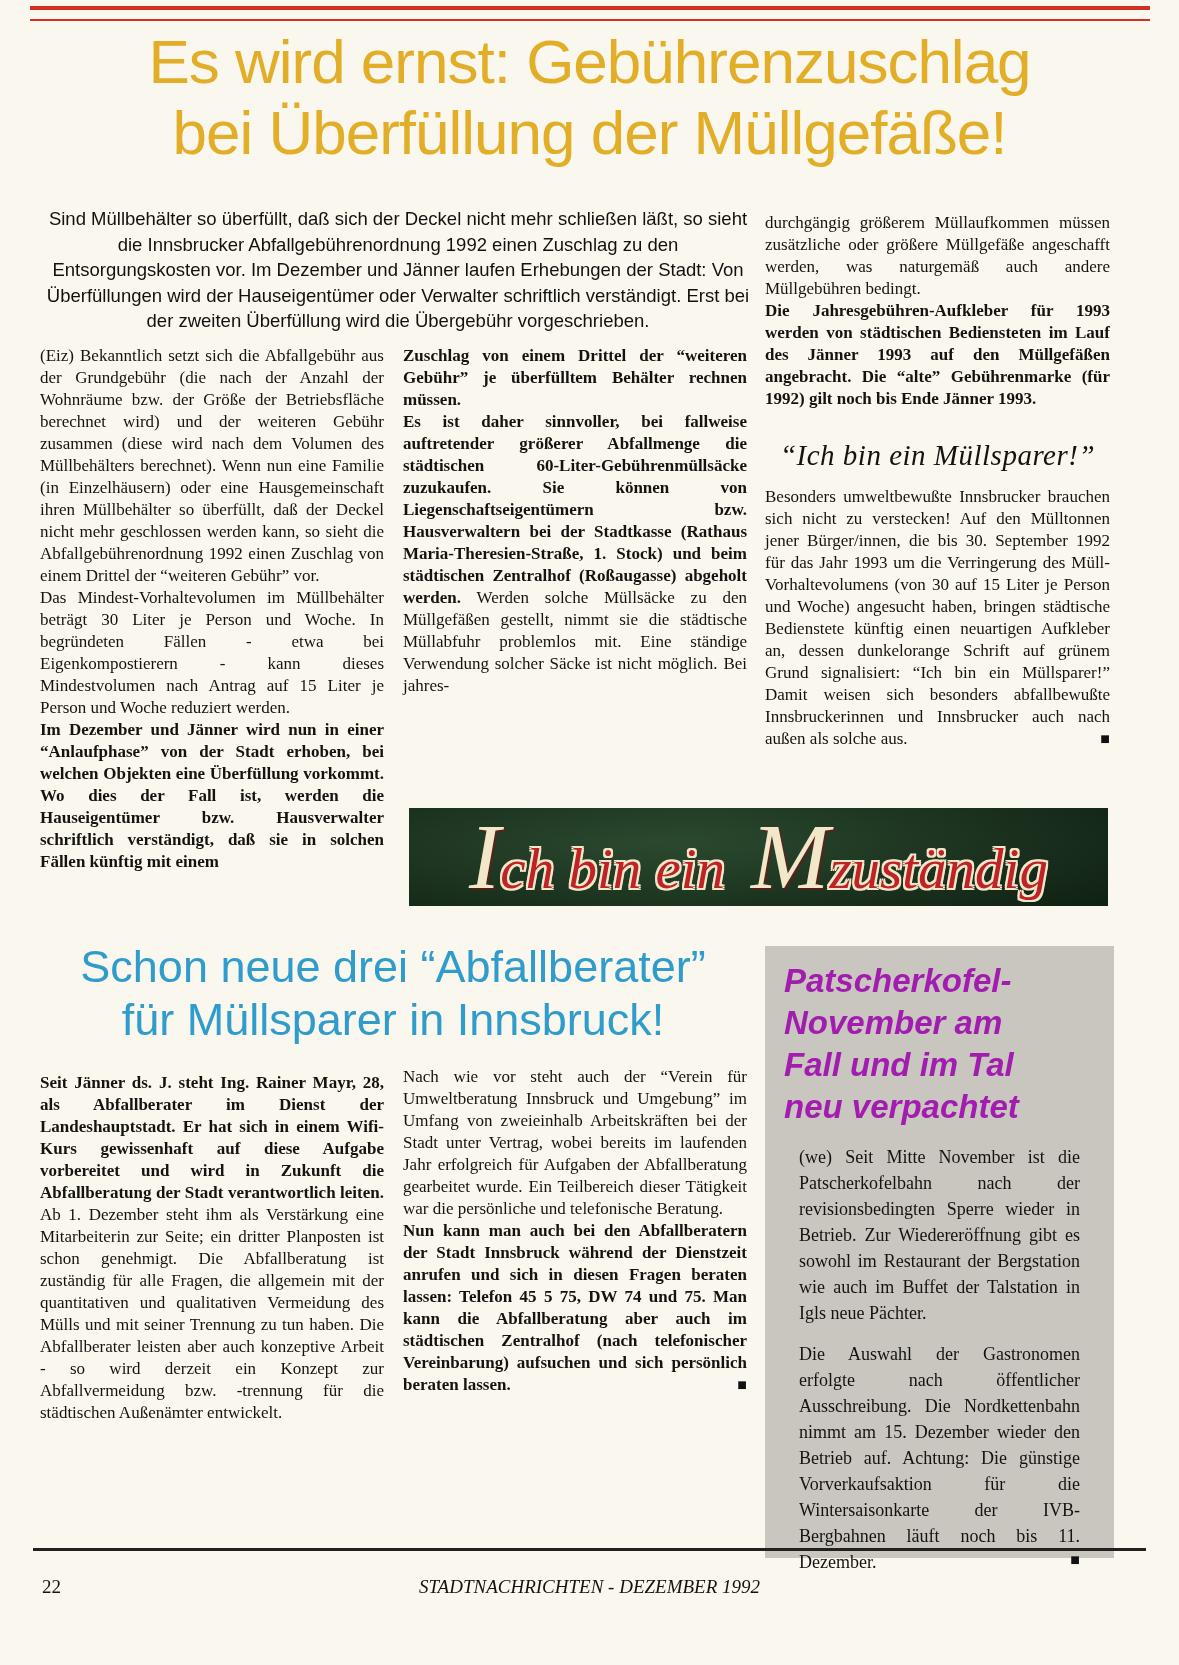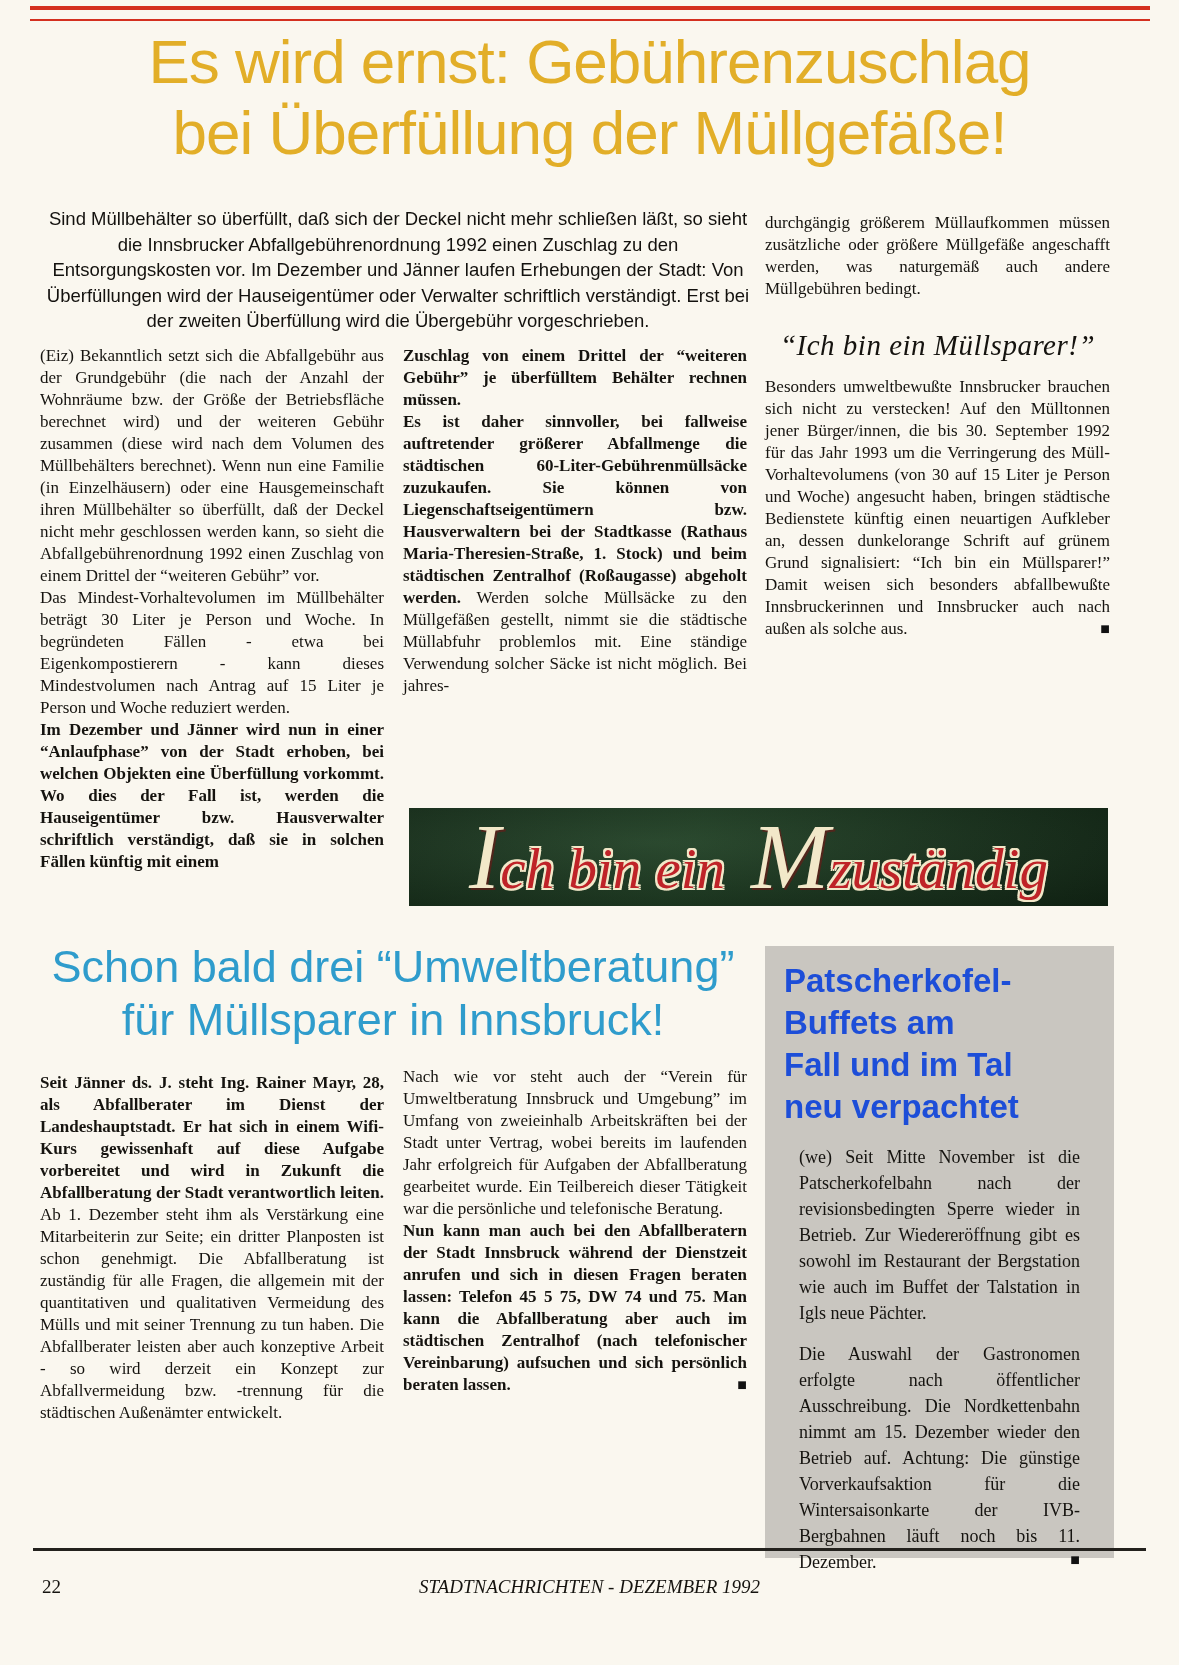--- a/index.html
+++ b/index.html
@@ -58,40 +58,41 @@
     font-size:45px; line-height:53px; color:#2f9ccc;
   }
   .a2col1 { left:40px;  top:1072px; }
   .a2col2 { left:403px; top:1066px; }
   .graybox {
     position:absolute; left:765px; top:946px; width:349px; height:612px;
     background:#c9c6c0; padding:14px 19px 0 19px; box-sizing:border-box;
   }
   .graybox h2 {
     font-family:"Liberation Sans", sans-serif; font-weight:bold;
-    font-size:33px; line-height:42px; color:#1d4ed8; margin:0 0 16px 0;
+    font-size:33px; line-height:42px; color:#a21caf; margin:0 0 16px 0;font-style:italic;
   }
   .graybox p { font-size:18px; line-height:26px; text-align:justify; margin:15px; hyphens:auto; }
   .footer-rule { position:absolute; left:33px; right:33px; top:1548px; border-top:3px solid #23211d; }
   .page-number { position:absolute; left:42px; top:1576px; font-size:19px; }
   .footer-center { position:absolute; left:0; right:0; top:1576px; text-align:center; font-style:italic; font-size:19px; }
 </style>
 </head>
 <body>
 
 <div class="page">
 
   <div class="top-rule"></div>
 
   <h1 class="headline-yellow"><span>Es wird ernst: Gebührenzuschlag</span><br><span>bei Überfüllung der Müllgefäße!</span></h1>
 
   <p class="intro">Sind Müllbehälter so überfüllt, daß sich der Deckel nicht mehr schließen läßt, so sieht die Innsbrucker Abfallgebührenordnung 1992 einen Zuschlag zu den Entsorgungskosten vor. Im Dezember und Jänner laufen Erhebungen der Stadt: Von Überfüllungen wird der Hauseigentümer oder Verwalter schriftlich verständigt. Erst bei der zweiten Überfüllung wird die Übergebühr vorgeschrieben.</p>
 
   <div class="bodycol col3">
     <p>durchgängig größerem Müllaufkommen müssen zusätzliche oder größere Müllgefäße angeschafft werden, was naturgemäß auch andere Müllgebühren bedingt.</p>
+    <p class="bold">Die Jahresgebühren-Aufkleber für 1993 werden von städtischen Bediensteten im Lauf des Jänner 1993 auf den Müllgefäßen angebracht. Die “alte” Gebührenmarke (für 1992) gilt noch bis Ende Jänner 1993.</p>
     <p class="subhead-italic">“Ich bin ein Müllsparer!”</p>
     <p><span>Besonders umweltbewußte Innsbrucker brauchen sich nicht zu verstecken! Auf den Mülltonnen jener Bürger/innen, die bis 30. September 1992 für das Jahr 1993 um die Verringerung des Müll-Vorhaltevolumens (von 30 auf 15 Liter je Person und Woche) angesucht haben, bringen städtische Bedienstete künftig einen neuartigen Aufkleber an, dessen dunkelorange Schrift auf grünem Grund signalisiert: “Ich bin ein Müllsparer!” Damit weisen sich besonders abfallbewußte Innsbruckerinnen und Innsbrucker auch nach außen als solche aus.</span><span class="endmark">■</span></p>
   </div>
 
   <div class="bodycol col1">
     <p>(Eiz) Bekanntlich setzt sich die Abfallgebühr aus der Grundgebühr (die nach der Anzahl der Wohnräume bzw. der Größe der Betriebsfläche berechnet wird) und der weiteren Gebühr zusammen (diese wird nach dem Volumen des Müllbehälters berechnet). Wenn nun eine Familie (in Einzelhäusern) oder eine Hausgemeinschaft ihren Müllbehälter so überfüllt, daß der Deckel nicht mehr geschlossen werden kann, so sieht die Abfallgebührenordnung 1992 einen Zuschlag von einem Drittel der “weiteren Gebühr” vor.</p>
     <p>Das Mindest-Vorhaltevolumen im Müllbehälter beträgt 30 Liter je Person und Woche. In begründeten Fällen - etwa bei Eigenkompostierern - kann dieses Mindestvolumen nach Antrag auf 15 Liter je Person und Woche reduziert werden.</p>
     <p class="bold">Im Dezember und Jänner wird nun in einer “Anlaufphase” von der Stadt erhoben, bei welchen Objekten eine Überfüllung vorkommt. Wo dies der Fall ist, werden die Hauseigentümer bzw. Hausverwalter schriftlich verständigt, daß sie in solchen Fällen künftig mit einem</p>
   </div>
 
@@ -100,33 +101,33 @@
     <p><b>Es ist daher sinnvoller, bei fallweise auftretender größerer Abfallmenge die städtischen 60-Liter-Gebührenmüllsäcke zuzukaufen. Sie können von Liegenschaftseigentümern bzw. Hausverwaltern bei der Stadtkasse (Rathaus Maria-Theresien-Straße, 1. Stock) und beim städtischen Zentralhof (Roßaugasse) abgeholt werden.</b> <span>Werden solche Müllsäcke zu den Müllgefäßen gestellt, nimmt sie die städtische Müllabfuhr problemlos mit. Eine ständige Verwendung solcher Säcke ist nicht möglich. Bei jahres-</span></p>
   </div>
 
   <div class="banner">
       <span class="init">I</span>
       <span class="scr">ch bin ein</span>
       <span class="init m2">M</span>
       <span class="scr">zuständig</span>
     </div>
 
-  <h2 class="headline-blue"><span>Schon bald drei “Umweltberatung”</span><br><span>für Müllsparer in Innsbruck!</span></h2>
+  <h2 class="headline-blue"><span>Schon neue drei “Abfallberater”</span><br><span>für Müllsparer in Innsbruck!</span></h2>
 
   <div class="bodycol a2col1">
     <p><b>Seit Jänner ds. J. steht Ing. Rainer Mayr, 28, als Abfallberater im Dienst der Landeshauptstadt. Er hat sich in einem Wifi-Kurs gewissenhaft auf diese Aufgabe vorbereitet und wird in Zukunft die Abfallberatung der Stadt verantwortlich leiten.</b> <span>Ab 1. Dezember steht ihm als Verstärkung eine Mitarbeiterin zur Seite; ein dritter Planposten ist schon genehmigt. Die Abfallberatung ist zuständig für alle Fragen, die allgemein mit der quantitativen und qualitativen Vermeidung des Mülls und mit seiner Trennung zu tun haben. Die Abfallberater leisten aber auch konzeptive Arbeit - so wird derzeit ein Konzept zur Abfallvermeidung bzw. -trennung für die städtischen Außenämter entwickelt.</span></p>
   </div>
 
   <div class="bodycol a2col2">
     <p>Nach wie vor steht auch der “Verein für Umweltberatung Innsbruck und Umgebung” im Umfang von zweieinhalb Arbeitskräften bei der Stadt unter Vertrag, wobei bereits im laufenden Jahr erfolgreich für Aufgaben der Abfallberatung gearbeitet wurde. Ein Teilbereich dieser Tätigkeit war die persönliche und telefonische Beratung.</p>
     <p class="bold"><span>Nun kann man auch bei den Abfallberatern der Stadt Innsbruck während der Dienstzeit anrufen und sich in diesen Fragen beraten lassen: Telefon 45 5 75, DW 74 und 75. Man kann die Abfallberatung aber auch im städtischen Zentralhof (nach telefonischer Vereinbarung) aufsuchen und sich persönlich beraten lassen.</span><span class="endmark">■</span></p>
   </div>
 
   <div class="graybox">
-    <h2><span>Patscherkofel-</span><br><span>Buffets am</span><br><span>Fall und im Tal</span><br><span>neu verpachtet</span></h2>
+    <h2><span>Patscherkofel-</span><br><span>November am</span><br><span>Fall und im Tal</span><br><span>neu verpachtet</span></h2>
     <p>(we) Seit Mitte November ist die Patscherkofelbahn nach der revisionsbedingten Sperre wieder in Betrieb. Zur Wiedereröffnung gibt es sowohl im Restaurant der Bergstation wie auch im Buffet der Talstation in Igls neue Pächter.</p>
     <p><span>Die Auswahl der Gastronomen erfolgte nach öffentlicher Ausschreibung. Die Nordkettenbahn nimmt am 15. Dezember wieder den Betrieb auf. Achtung: Die günstige Vorverkaufsaktion für die Wintersaisonkarte der IVB-Bergbahnen läuft noch bis 11. Dezember.</span><span class="endmark">■</span></p>
   </div>
 
   <div class="footer-rule"></div>
   <div class="page-number">22</div>
   <div class="footer-center">STADTNACHRICHTEN - DEZEMBER 1992</div>
 
 </div>
 

